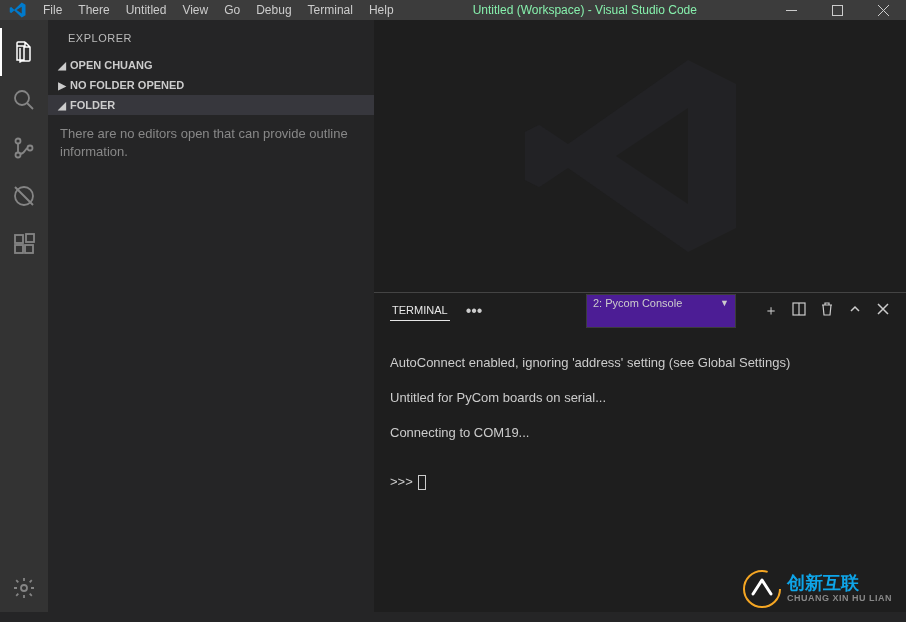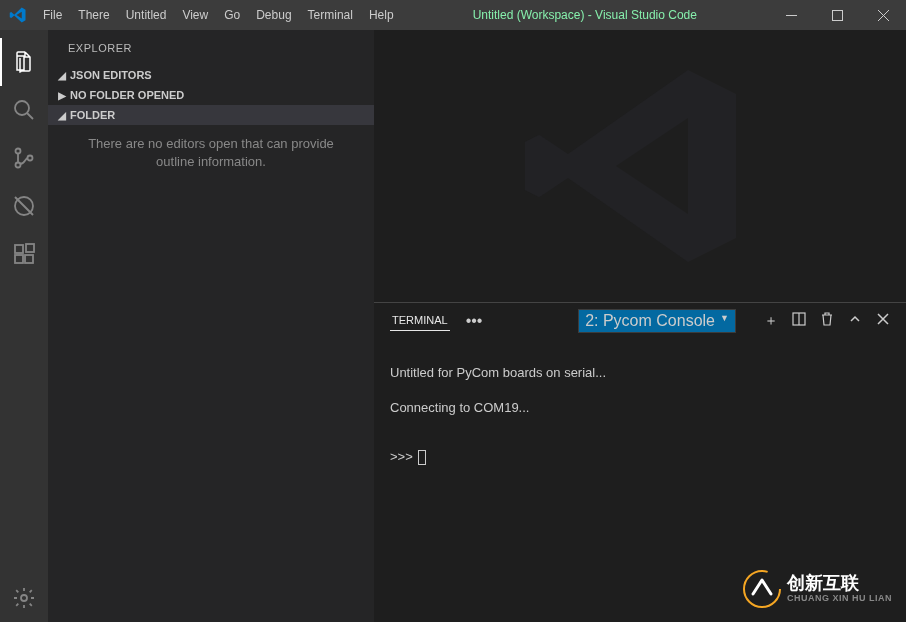--- a/index.html
+++ b/index.html
@@ -1,54 +1,54 @@
 <!DOCTYPE html>
 <html><head>
 <meta charset="utf-8">
 <style>
 * { margin:0; padding:0; box-sizing:border-box; font-family:-apple-system,BlinkMacSystemFont,"Segoe UI",sans-serif; }
 body { width:906px; height:622px; background:#252526; color:#ccc; overflow:hidden; position:relative; }
-.titlebar { height:30px; background:#3c3c3c; display:flex; align-items:center; font-size:12px; }
+.titlebar { height:20px; background:#3c3c3c; display:flex; align-items:center; font-size:12px; }
 .titlebar .logo { width:35px; display:flex; justify-content:center; align-items:center; }
 .menus { display:flex; }
 .menus span { padding:0 8px; line-height:30px; cursor:pointer; color:#ccc; }
 .title { flex:1; text-align:center; color:#86efac; }
 .winctl { display:flex; }
 .winctl span { width:46px; height:30px; display:flex; justify-content:center; align-items:center; color:#ccc; cursor:pointer; }
 .body { display:flex; height:592px; }
 .activitybar { width:48px; background:#333; display:flex; flex-direction:column; align-items:center; padding-top:8px; }
 .activitybar .ab-item { width:48px; height:48px; display:flex; justify-content:center; align-items:center; color:#858585; cursor:pointer; position:relative; }
 .activitybar .ab-item.active { color:#fff; }
 .activitybar .ab-item.active::before { content:""; position:absolute; left:0; top:0; bottom:0; width:2px; background:#fff; }
 .activitybar .spacer { flex:1; }
 .sidebar { width:326px; background:#252526; display:flex; flex-direction:column; }
 .sidebar-header { height:35px; padding-left:20px; display:flex; align-items:center; font-size:11px; color:#bbb; letter-spacing:0.5px; }
 .section { font-size:11px; font-weight:700; color:#ccc; padding:4px 8px; display:flex; align-items:center; cursor:pointer; }
 .section.active { background:#37373d; }
 .section .chev { width:12px; display:inline-block; text-align:center; margin-right:2px; font-size:10px; }
-.outline-msg { padding:10px 20px; font-size:13px; color:#888; line-height:1.4;text-align:center; }
+.outline-msg { padding:10px 12px; font-size:13px; color:#888; line-height:1.4; }
 .main { flex:1; display:flex; flex-direction:column; background:#1e1e1e; }
 .editor { flex:1; position:relative; display:flex; justify-content:center; align-items:center; }
 .editor svg { opacity:1; }
 .panel { height:320px; border-top:1px solid #444; display:flex; flex-direction:column; }
 .panel-tabs { height:35px; display:flex; align-items:center; padding:0 16px; gap:16px; }
 .panel-tabs .tab { font-size:11px; color:#888; cursor:pointer; padding:0 2px; }
 .panel-tabs .tab.active { color:#e7e7e7; border-bottom:1px solid #e7e7e7; padding-bottom:4px; margin-top:4px; }
 .panel-tabs .dots { color:#ccc; cursor:pointer; }
 .panel-tabs .spacer { flex:1; }
-.panel-select { background:#0369a1; color:#ccc; border:1px solid #3c3c3c; font-size:16px; padding:2px 20px 2px 6px; position:relative; min-width:150px; }
+.panel-select { background:#4c1d95; color:#ccc; border:1px solid #3c3c3c; font-size:11px; padding:2px 20px 18px 6px; position:relative; min-width:150px; }
 .panel-select::after { content:"▼"; position:absolute; right:6px; top:3px; font-size:9px; color:#ccc; }
 .panel-actions { display:flex; gap:14px; margin-left:12px; }
 .panel-actions span { color:#ccc; cursor:pointer; font-size:14px; }
 .terminal { flex:1; padding:8px 16px; font-family:Consolas,"Courier New",monospace; font-size:13px; color:#ccc; line-height:1.35; white-space:pre-wrap; }
 .terminal .prompt { margin-top:14px; }
 .terminal .cursor { display:inline-block; width:8px; height:15px; border:1px solid #ccc; vertical-align:middle; margin-left:2px; }
 .watermark { position:absolute; right:14px; bottom:14px; display:flex; align-items:center; gap:6px; }
 .watermark .wtext { display:flex; flex-direction:column; line-height:1.1; }
-.watermark .wtext .cn { color:#ffffff; font-size:18px; font-weight:700; }
+.watermark .wtext .cn { color:#0ea5e9; font-size:18px; font-weight:700; }
 .watermark .wtext .en { color:#888; font-size:9px; letter-spacing:0.5px;font-weight:bold; }
 </style>
 </head>
 <body>
 
 <div class="titlebar">
   <div class="logo">
     <svg width="18" height="18" viewBox="0 0 24 24">
         <path fill="#007acc" d="M17 2l5 3v14l-5 3-10-9.5L3 16l-2-1V9l2-1 4 3.5L17 2zm0 5.5L10 12l7 4.5v-9z"></path>
       </svg>
@@ -124,21 +124,21 @@
           <circle cx="12" cy="12" r="3"></circle>
           <path d="M12 2v3M12 19v3M4.2 4.2l2.1 2.1M17.7 17.7l2.1 2.1M2 12h3M19 12h3M4.2 19.8l2.1-2.1M17.7 6.3l2.1-2.1"></path>
         </svg>
     </div>
   </div>
 
   <div class="sidebar">
     <div class="sidebar-header">EXPLORER</div>
     <div class="section">
       <span class="chev">◢</span>
-      <span>JSON EDITORS</span>
+      <span>OPEN CHUANG</span>
     </div>
     <div class="section">
       <span class="chev">▶</span>
       <span>NO FOLDER OPENED</span>
     </div>
     <div class="section active">
       <span class="chev">◢</span>
       <span>FOLDER</span>
     </div>
     <div class="outline-msg">There are no editors open that can provide outline information.</div>
@@ -167,20 +167,21 @@
               </svg></span>
           <span><svg width="14" height="14" viewBox="0 0 14 14" fill="none" stroke="#ccc" stroke-width="1.5">
                 <path d="M3 9l4-4 4 4"></path>
               </svg></span>
           <span><svg width="14" height="14" viewBox="0 0 14 14" fill="none" stroke="#ccc" stroke-width="1.5">
                 <path d="M2 2l10 10M12 2L2 12"></path>
               </svg></span>
         </div>
       </div>
       <div class="terminal">
+<div>AutoConnect enabled, ignoring 'address' setting (see Global Settings)</div>
 <div>Untitled for PyCom boards on serial...</div>
 <div>Connecting to COM19...</div>
 <div class="prompt"><span>&gt;&gt;&gt;</span> <span class="cursor"></span></div>
       </div>
     </div>
   </div>
 </div>
 
 <div class="watermark">
   <svg width="38" height="38" viewBox="0 0 38 38">

